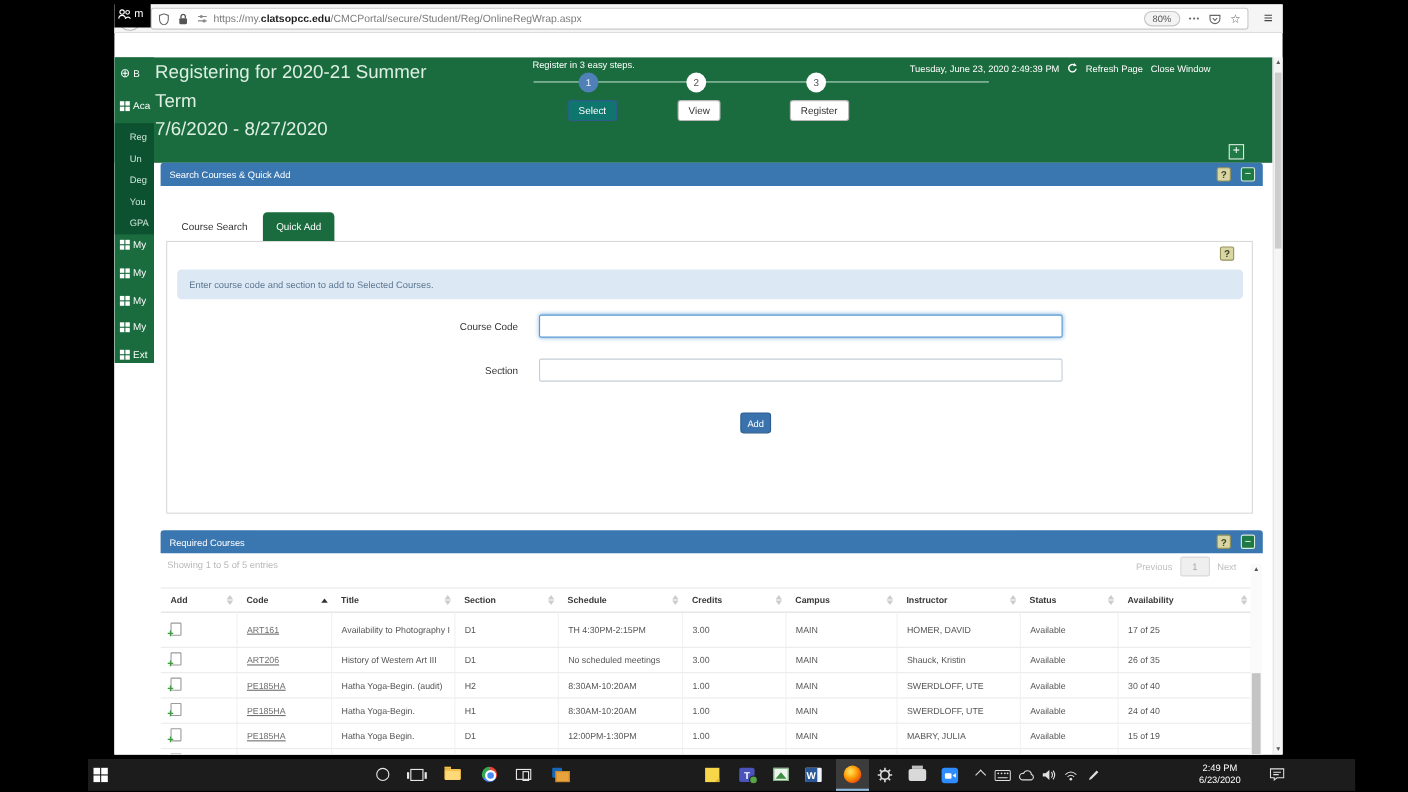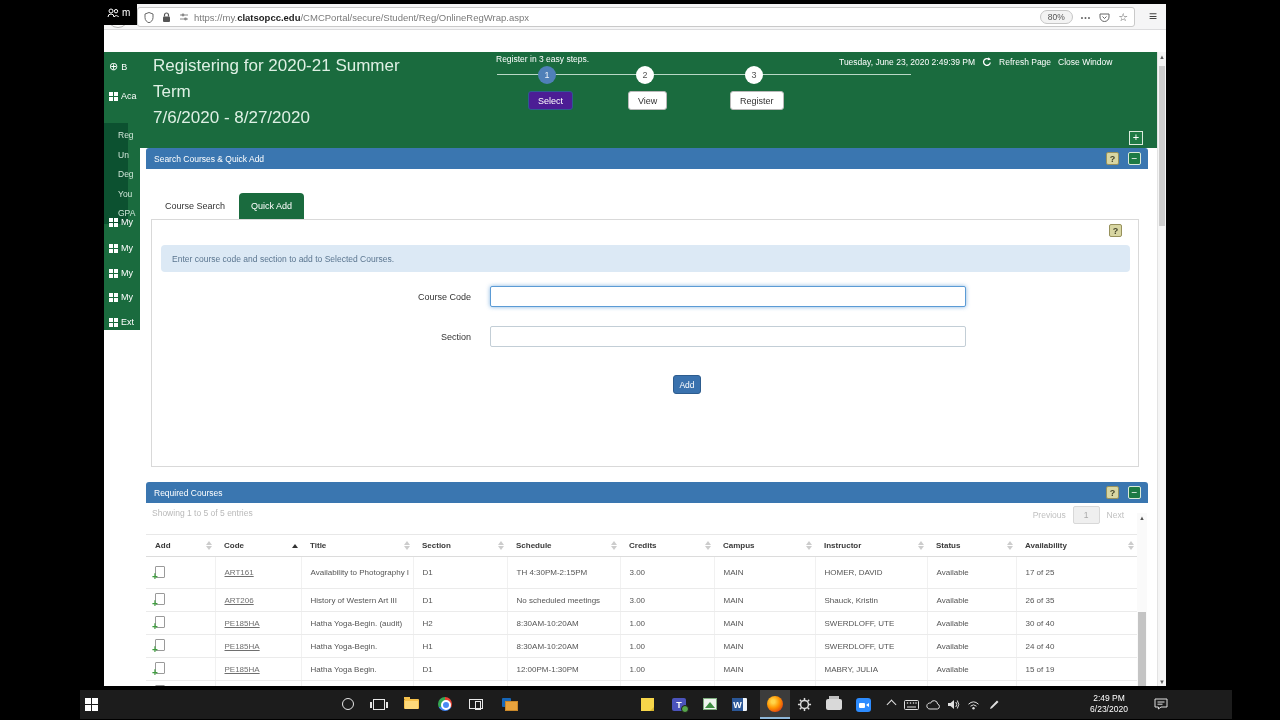--- a/index.html
+++ b/index.html
@@ -28,39 +28,39 @@
   .url-spacer{flex:1;}
   .zoom-badge{border:1px solid #c6c6c6;background:#f3f3f3;border-radius:9px;padding:1px 7px;font-size:8.5px;color:#555;}
   .pa-icon{margin-left:8px;color:#5f5f5f;display:flex;align-items:center;}
   .dots-icon::before{content:"•••";font-size:7px;letter-spacing:1px;color:#666;}
   .star-icon::before{content:"☆";font-size:11px;color:#5f5f5f;}
   .hamburger{position:absolute;right:9px;top:4px;font-size:14px;color:#444;}
   .hamburger::before{content:"≡";}
 
   
   #page{position:absolute;left:0;top:48px;width:1053px;height:634px;background:#fff;overflow:hidden;}
-  .page-header{position:absolute;left:12px;top:0;width:1053px;height:96px;background:#1a6b3e;text-decoration:underline;}
+  .page-header{position:absolute;left:0;top:0;width:1053px;height:96px;background:#1a6b3e;text-decoration:underline;}
   .pg-title{position:absolute;left:37px;top:1px;font-size:17px;line-height:26px;color:#def0e4;}
   .steps{position:absolute;left:378px;top:2px;width:424px;height:70px;}
   .steps-caption{position:absolute;left:2px;top:0;font-size:8.5px;color:#fff;}
   .steps-line{position:absolute;left:3px;top:20px;width:414px;height:1px;background:#b9d8c6;}
   .step-circle{position:absolute;top:12px;width:18px;height:18px;border-radius:50%;display:flex;align-items:center;justify-content:center;font-size:9px;background:#fff;color:#555;}
   .step-circle.active{background:#4f80b8;color:#eef2f8;}
   .step-btn{position:absolute;top:37px;height:19px;border-radius:3px;display:flex;align-items:center;justify-content:center;font-size:9px;padding:0 9px;background:#fff;color:#333;border:1px solid #b9b9b9;}
-  .step-btn.active{background:#4c1d95;color:#fff;border-color:#2d5c8e;}
+  .step-btn.active{background:#0f766e;color:#fff;border-color:#2d5c8e;}
   .header-meta{position:absolute;left:723px;top:5px;display:flex;align-items:center;gap:7px;font-size:8.5px;color:#fff;white-space:nowrap;}
   .expand-btn{position:absolute;left:1013px;top:79px;width:14px;height:14px;background:#1f7a45;border:1px solid #dcebdd;color:#fff;font-size:11px;line-height:11px;text-align:center;}
   .expand-btn::before{content:"+";}
 
   .sidebar{position:absolute;left:0;top:0;width:36px;height:278px;background:#1a6b3e;overflow:hidden;color:#fff;}
   .sb-item{position:absolute;left:5px;display:flex;align-items:center;gap:3px;font-size:9px;white-space:nowrap;}
   .grid-ico{position:relative;width:9px;height:9px;flex:0 0 9px;}
   .grid-ico::before{content:"";position:absolute;width:4px;height:4px;background:#fff;box-shadow:5px 0 0 #fff,0 5px 0 #fff,5px 5px 0 #fff;}
   .globe-ico::before{content:"⊕";font-size:11px;}
-  .sb-dark{position:absolute;left:0;top:71px;width:24px;height:101px;background:#0c5130;}
+  .sb-dark{position:absolute;left:0;top:60px;width:36px;height:101px;background:#0c5130;}
   .sb-sub{position:absolute;left:14px;font-size:8.5px;color:#cfe6d8;white-space:nowrap;}
 
   .section-bar{position:absolute;left:42px;width:1002px;height:21px;background:#3a76b0;border-radius:3px 3px 0 0;color:#fff;font-size:8.5px;display:flex;align-items:center;padding-left:8px;}
   .bar-icons{position:absolute;right:7px;top:4px;display:flex;gap:9px;}
   .help-btn{width:13px;height:13px;background:#d8d6a2;border:1px solid #97915c;color:#45452c;font-size:9px;font-weight:bold;display:flex;align-items:center;justify-content:center;border-radius:2px;}
   .help-btn::before{content:"?";}
   .collapse-btn{width:13px;height:13px;background:#1d7a44;border:1px solid #d9ead9;color:#fff;font-size:10px;display:flex;align-items:center;justify-content:center;border-radius:2px;}
   .collapse-btn::before{content:"−";}
 
   .tabs{position:absolute;left:47px;top:141px;display:flex;align-items:flex-end;height:26px;z-index:2;}

